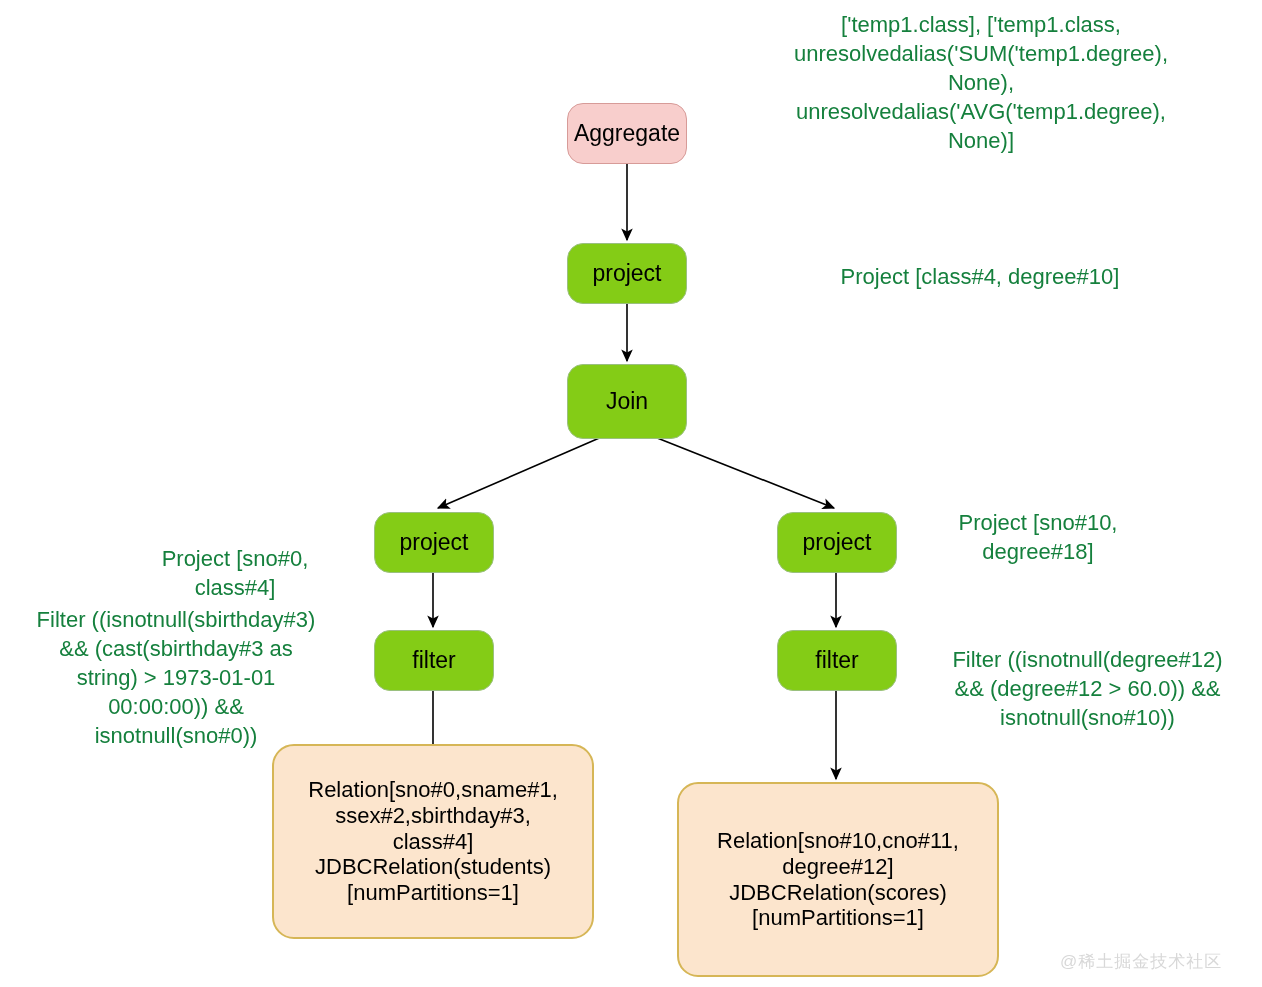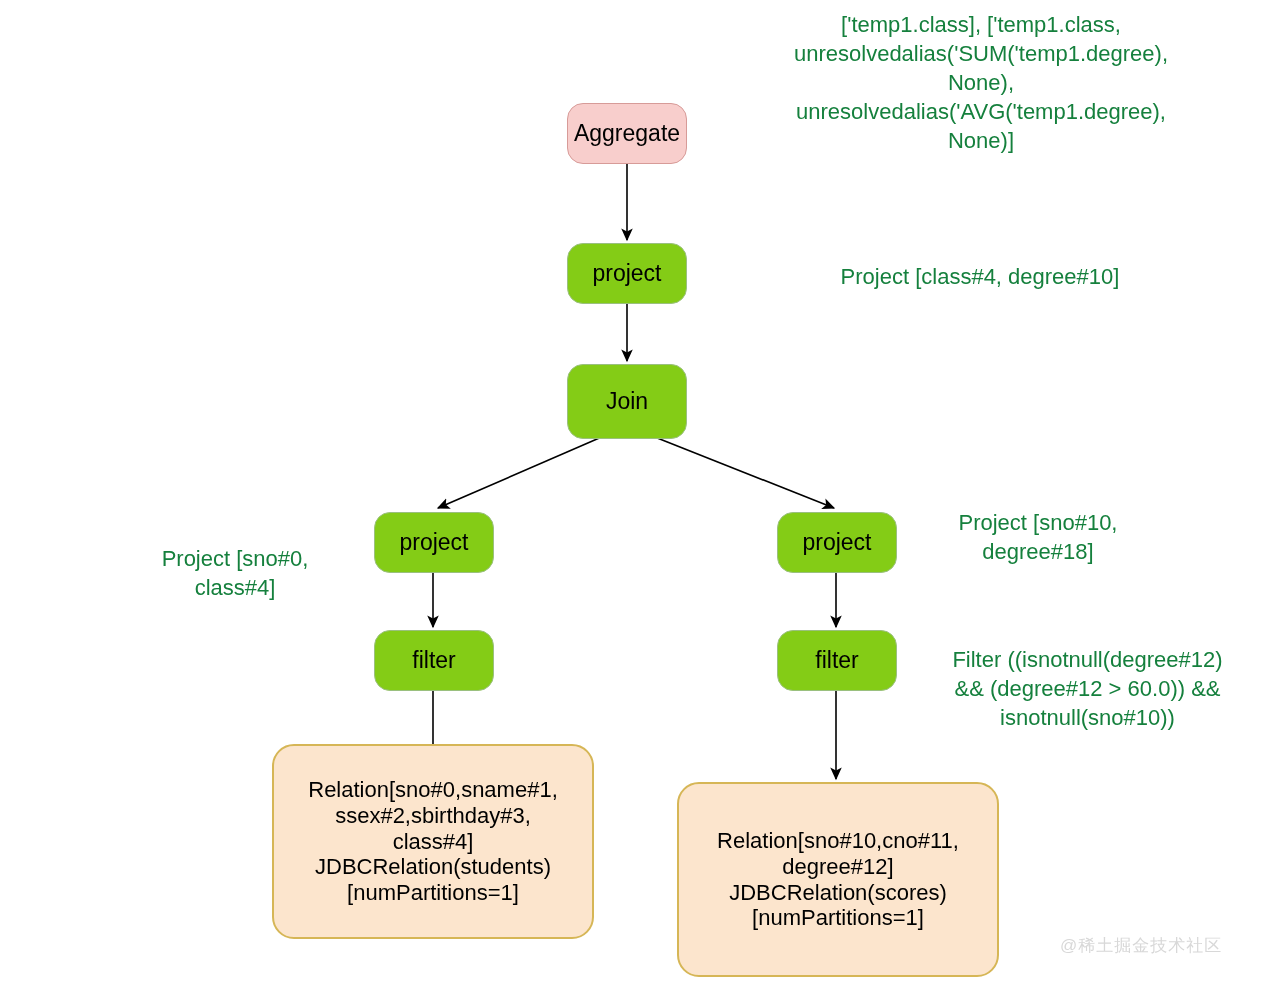--- a/index.html
+++ b/index.html
@@ -66,20 +66,21 @@
     line-height: 1.32;
     color: #15803d;
     white-space: pre-line;
   }
   .watermark {
     position: absolute;
     font-size: 17px;
     color: #d8d8d8;
     letter-spacing: 1px;
     white-space: nowrap;
+    margin-top: 16px;
   }
 </style>
 </head>
 <body>
 
 <div id="canvas">
 
   <svg class="edges" viewBox="0 0 1262 987">
     <defs>
       <marker id="arrowhead" markerWidth="9" markerHeight="9" refX="7.2" refY="3.6" orient="auto" markerUnits="strokeWidth">
@@ -109,37 +110,42 @@
   <div class="node node-op node-green" style="left:374px; top:630px; width:120px; height:61px;">filter</div>
 
   <div class="node node-op node-green" style="left:777px; top:630px; width:120px; height:61px;">filter</div>
 
   <div class="node node-relation" style="left:272px; top:744px; width:322px; height:195px; white-space:pre-line;">Relation[sno#0,sname#1,
 ssex#2,sbirthday#3,
 class#4]
 JDBCRelation(students)
 [numPartitions=1]</div>
 
-  <div class="node node-relation" style="left:677px; top:782px; width:322px; height:195px; white-space:pre-line;">Relation[sno#10,cno#11,
+  <div class="node node-relation" style="left:677px; top:782px; width:322px; height:195px; white-space:pre-line;border-radius:21px;">Relation[sno#10,cno#11,
 degree#12]
 JDBCRelation(scores)
 [numPartitions=1]</div>
 
   <div class="annotation" style="left:716px; top:10px; width:530px;">['temp1.class], ['temp1.class,
 unresolvedalias('SUM('temp1.degree),
 None),
 unresolvedalias('AVG('temp1.degree),
 None)]</div>
 
   <div class="annotation" style="left:760px; top:262px; width:440px;">Project [class#4, degree#10]</div>
 
 
   <div class="annotation" style="left:120px; top:508px; width:230px;margin-top:36px;">Project [sno#0,
 class#4]</div>
 
+  <div class="annotation" style="left:2px; top:605px; width:348px;">Filter ((isnotnull(sbirthday#3)
+&amp;&amp; (cast(sbirthday#3 as
+string) &gt; 1973-01-01
+00:00:00)) &amp;&amp;
+isnotnull(sno#0))</div>
 
   <div class="annotation" style="left:925px; top:508px; width:226px;">Project [sno#10,
 degree#18]</div>
 
   <div class="annotation" style="left:920px; top:645px; width:335px;">Filter ((isnotnull(degree#12)
 &amp;&amp; (degree#12 &gt; 60.0)) &amp;&amp;
 isnotnull(sno#10))</div>
 
   <div class="watermark" style="left:1060px; top:934px;">@稀土掘金技术社区</div>
 

